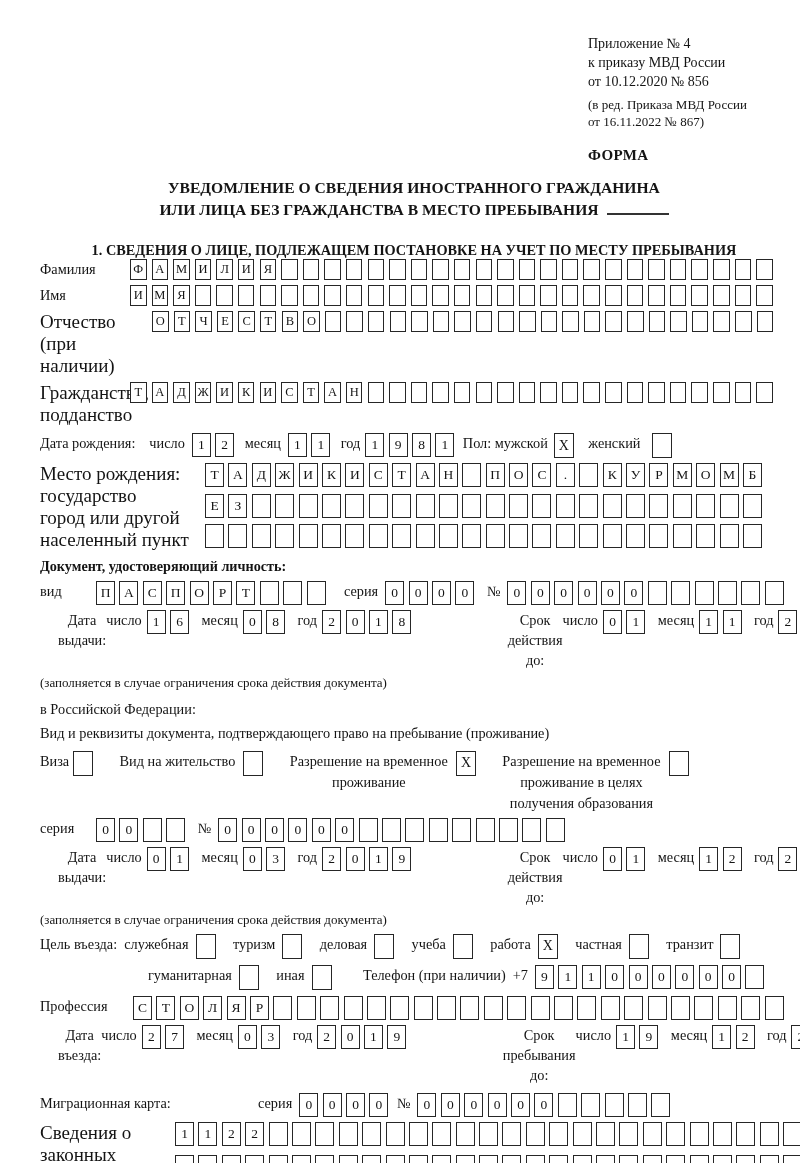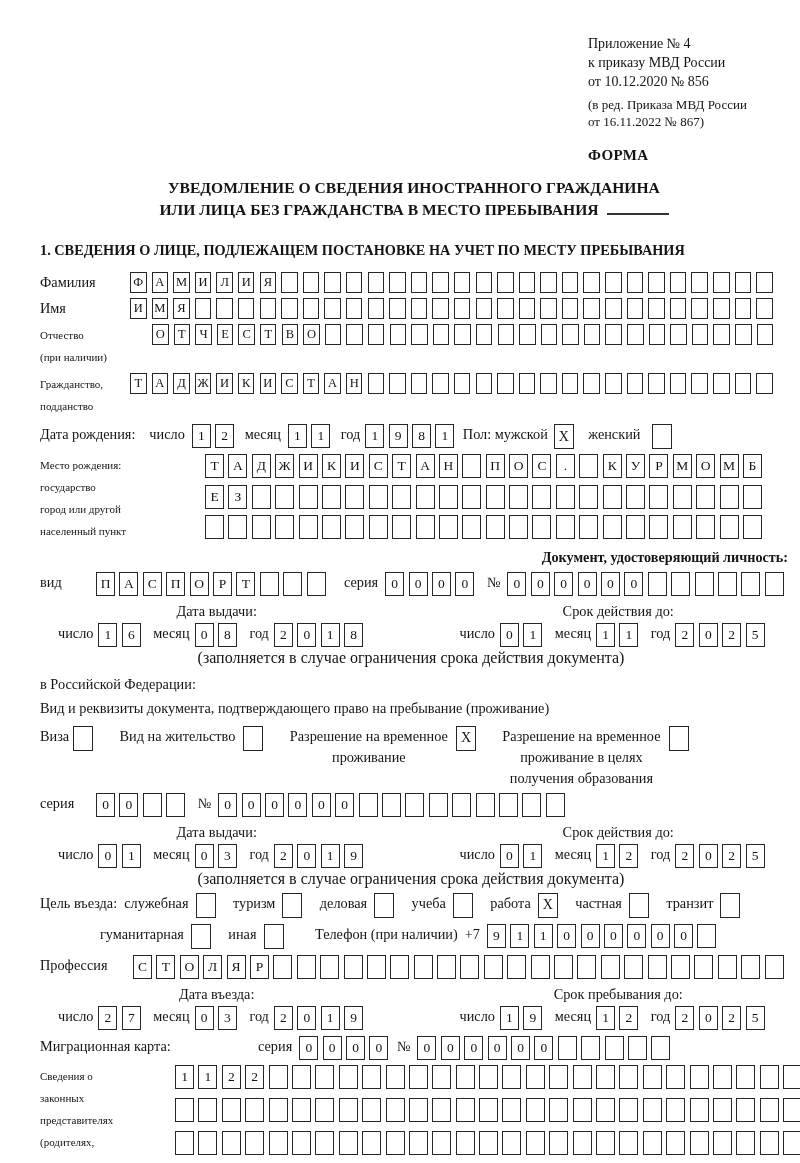--- a/index.html
+++ b/index.html
@@ -9,57 +9,57 @@
         padding:34px 12px 16px 40px;overflow:hidden}
   
   .hdr{margin-left:auto;width:200px}
   .hline{font-size:14px;line-height:19px;white-space:nowrap}
   .hline.small{font-size:13px;line-height:17px}
   .hline.gap{margin-top:5px}
   .forma{font-weight:bold;font-size:15px;text-align:left;padding-right:18px;margin-top:17px;letter-spacing:.4px}
   
   .title{text-align:center;font-weight:bold;font-size:15.6px;line-height:22px;margin-top:13px}
   .blank{display:inline-block;width:62px;height:15px;border-bottom:2px solid #333;margin-left:8px}
-  .sec-heading{text-align:left;font-weight:bold;font-size:14.3px;margin-top:21px;margin-bottom:13px}
+  .sec-heading{text-align:center;font-weight:bold;font-size:14.3px;margin-top:21px;}
   
   .row{display:flex;align-items:flex-start;margin-bottom:5px}
   .boxes{display:flex;flex:0 0 auto}
   .cbox{flex:0 0 auto;display:inline-flex;align-items:center;justify-content:center;
         width:19px;height:24px;border:1.5px solid #262626;margin-right:4.4px;
         font-size:13.5px;background:#fff}
   .sm .cbox{width:16.5px;height:21px;margin-right:5.1px;font-size:12.5px}
   .ck .cbox{width:20px;height:25px;font-size:14px}
   .lbl{font-size:14.3px;line-height:21px;white-space:nowrap}
-  .lbl2{font-size:11px;line-height:22px}
+  .lbl2{font-size:19px;line-height:22px}
   .w90{flex:0 0 90px;width:90px}
   .w112{flex:0 0 112px;width:112px}
   .w165{flex:0 0 165px;width:165px}
   .w65{flex:0 0 56px;width:56px}
   .stack .boxes{margin-bottom:6.5px}
-  .center-bold{text-align:right;font-weight:bold;font-size:14.2px;margin:3px 0 6px 0}
+  .center-bold{text-align:left;font-weight:bold;font-size:14.2px;margin:3px 0 6px 0}
   
   .dates-pair{display:flex;margin-bottom:2px}
-  .dgroup{display:flex;flex-direction:column}
+  .dgroup{display:flex;flex-direction:row}
   .dgroup.left{margin-left:18px}
   .dgroup.right{margin-left:84px}
   .dlabel{text-align:center;font-size:14.3px;line-height:20px;margin-bottom:2px}
   .drow{display:flex;align-items:flex-start}
   .drow .lbl{margin-right:5px}
   .drow .boxes{margin-right:8px}
-  .note{font-size:16px;line-height:17px;text-align:center;margin-bottom:6px;padding-right:6px}
+  .note{font-size:13px;line-height:17px;text-align:left;margin-bottom:6px;padding-right:6px}
   .para{font-size:14.3px;line-height:24px}
   
   .opts{margin-top:6px;margin-bottom:4px}
   .opts .lbl{margin-right:8px}
   .opts .ck{margin-right:22px}
   .optcol{font-size:14.3px;line-height:21px;text-align:center;margin-right:8px}
   
   .opts2 .lbl{margin-right:7px}
   .opts2 .ck{margin-right:13px}
-  .indent{margin-left:60px}
+  .indent{margin-left:108px}
   .phone-lbl{margin-left:14px;margin-right:16px}
   .mlg{margin-left:14px;margin-right:7px}
   .mno{margin-right:7px}
   .reps-note{font-size:13.2px;margin-top:7px}
 </style>
 </head>
 <body>
 
 <div class="page">
 

